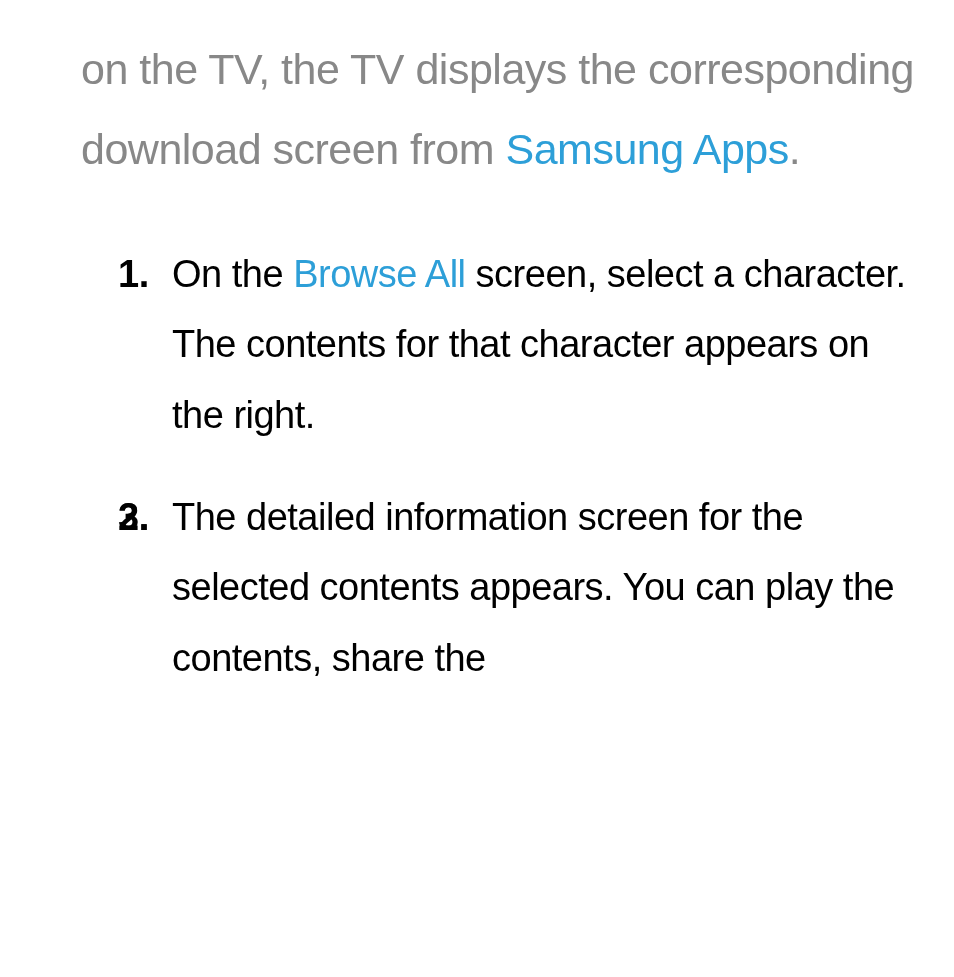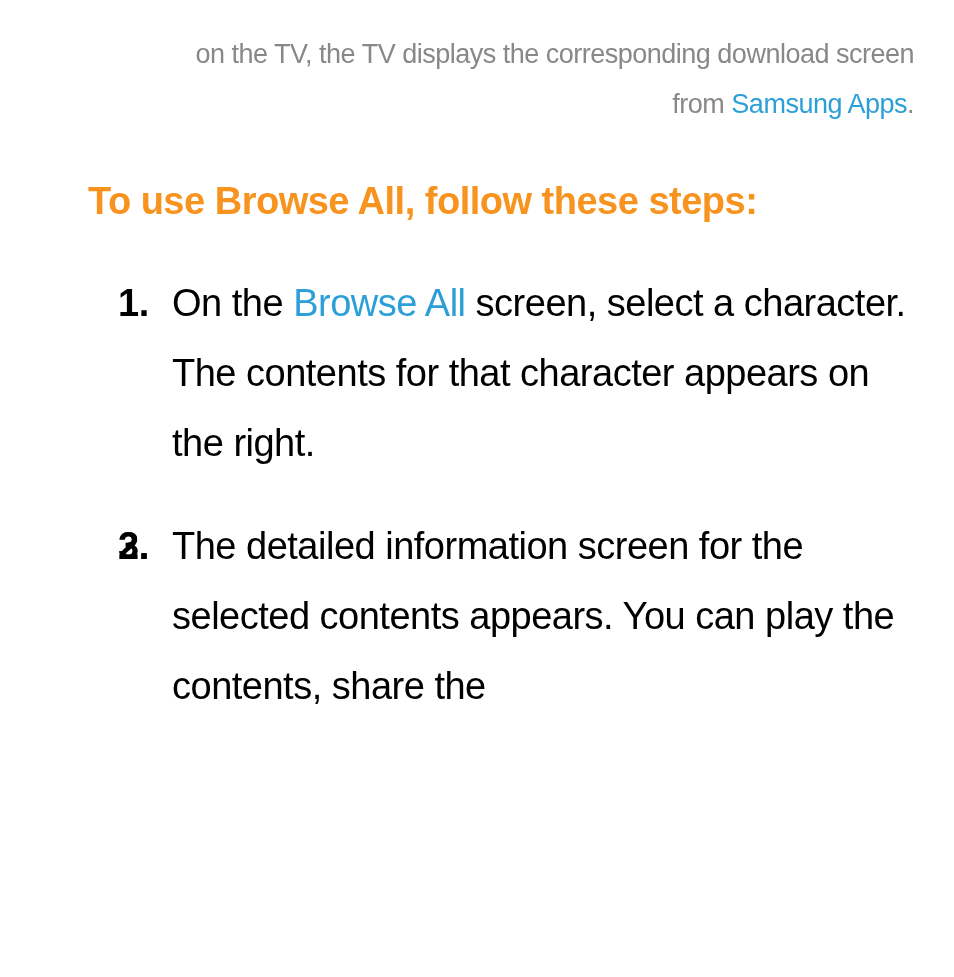--- a/index.html
+++ b/index.html
@@ -12,27 +12,26 @@
       background: #ffffff;
       width: 954px;
       height: 977px;
       overflow: hidden;
       padding: 0;
     }
     .content {
       padding: 30px 40px 0 40px;
     }
     .intro-para {
-      font-size: 27px;
+      font-size: 43px;
       line-height: 1.85;
       color: #888888;
-      margin-left: 100px;
+      margin-left: 41px;
       margin-bottom: 50px;
       letter-spacing: -0.5px;
-      text-align: right;
     }
     .intro-para .blue {
       color: #2d9fd8;
     }
     .section-heading {
       font-size: 38px;
       color: #f7931e;
       margin-left: 48px;
       margin-bottom: 45px;
       letter-spacing: -0.5px;
@@ -62,21 +61,20 @@
   </style>
 </head>
 <body>
 
 <div class="content">
 
   <p class="intro-para">
     <span>on the TV, the TV displays the corresponding download screen from </span><span class="blue">Samsung Apps</span><span>.</span>
   </p>
 
-  <h2 class="section-heading">To use Browse All, follow these steps:</h2>
 
   <div class="list">
 
     <div class="list-item">
       <span class="num">1.</span>
       <span>On the </span><span class="blue">Browse All</span><span> screen, select a character. The contents for that character appears on the right.</span>
     </div>
 
     <div class="list-item">
       <span class="num">2.</span>

